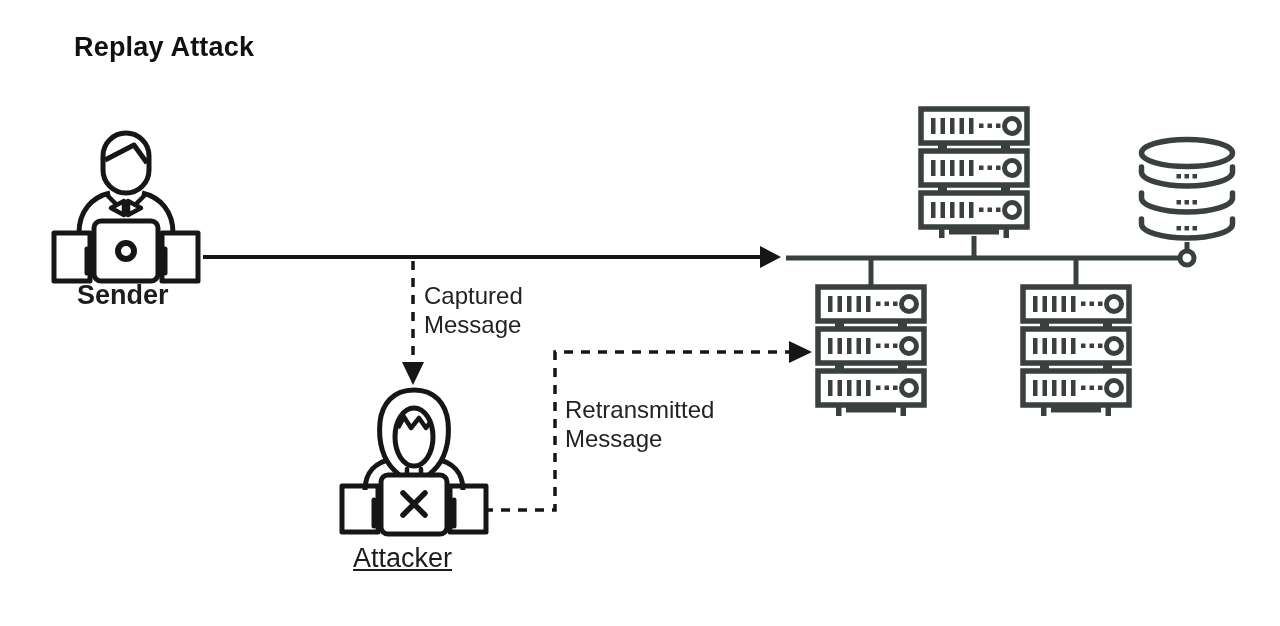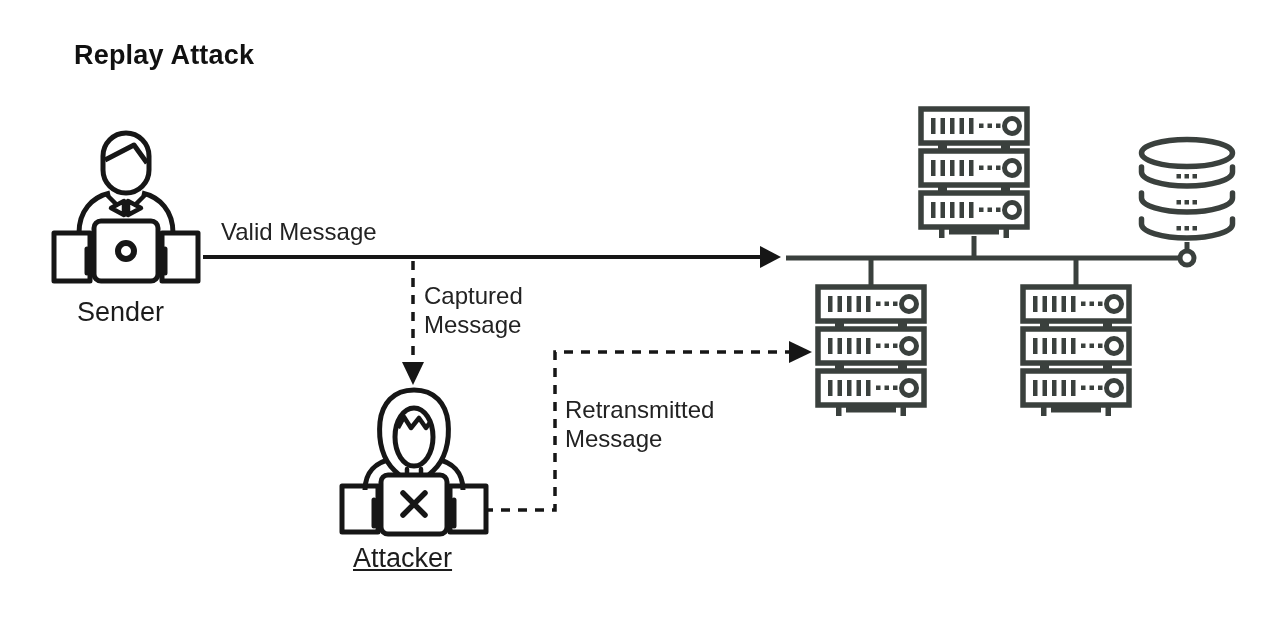--- a/index.html
+++ b/index.html
@@ -14,27 +14,26 @@
   .canvas{
     position:relative;
     width:1280px;height:626px;
     background:var(--bg);
     overflow:hidden;
   }
   .page-title{
     position:absolute;left:74px;top:32px;
     font-size:27px;font-weight:700;color:#111;
     letter-spacing:.2px;
-    margin-top:8px;
   }
   .node-label{
     position:absolute;color:var(--text);
     font-size:27px;white-space:nowrap;
   }
-  .sender-label{left:77px;top:297px;}
+  .sender-label{left:77px;top:280px;font-weight:bold;}
   .attacker-label{left:353px;top:543px;text-decoration:underline;}
   .servernet-label{left:766px;top:419px;font-size:28px;}
   .flow-label{
     position:absolute;color:#222;
     font-size:24px;line-height:1.2;
   }
   .valid-label{left:221px;top:218px;white-space:nowrap;}
   .captured-label{left:424px;top:282px;width:125px;}
   .retrans-label{left:565px;top:396px;width:195px;}
   svg{display:block;}
@@ -181,17 +180,16 @@
       <path d="M69 83 v6 M83 83 v6" stroke-width="4.5" stroke-linecap="round"></path>
       <path d="M36 114 V140 M116 114 V140" stroke-linecap="round"></path>
       <rect x="43" y="89" width="66" height="59" rx="7" fill="#fff"></rect>
       <path d="M65 107 L87 129 M87 107 L65 129" stroke-width="5.5" stroke-linecap="round"></path>
     </g>
   </svg>
 
   <div class="node-label sender-label">Sender</div>
   <div class="node-label attacker-label">Attacker</div>
 
-  <div class="flow-label valid-label">Valid Message</div>
   <div class="flow-label captured-label">Captured Message</div>
   <div class="flow-label retrans-label">Retransmitted Message</div>
 
 </div>
 
 </body></html>

